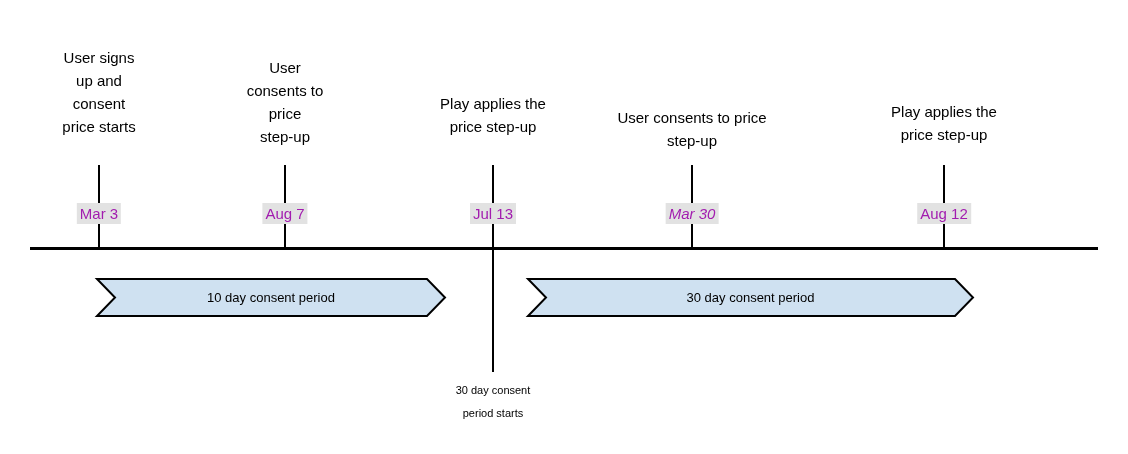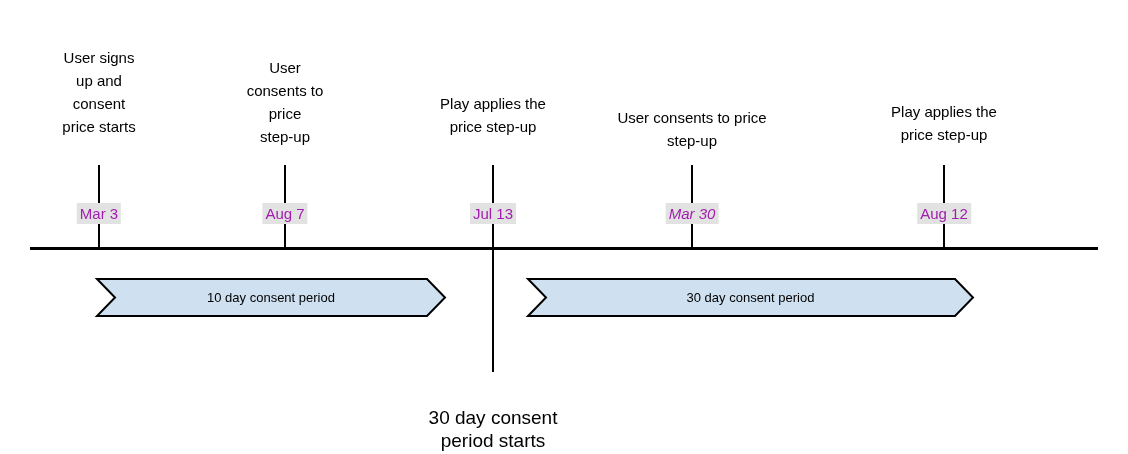--- a/index.html
+++ b/index.html
@@ -91,26 +91,25 @@
     justify-content: center;
     font-size: 13px;
     color: #000000;
     pointer-events: none;
   }
 
   
   .bottom-caption {
     position: absolute;
     text-align: center;
-    font-size: 19px;
+    font-size: 11px;
     line-height: 23px;
     color: #000000;
     white-space: pre-line;
     transform: translateX(-50%);
-    margin-top: 27px;
   }
 </style>
 </head>
 <body>
 
 <div id="canvas">
 
   <div class="axis-line" style="left: 30px; width: 1068px;"></div>
 
   <div id="ticks-layer">

